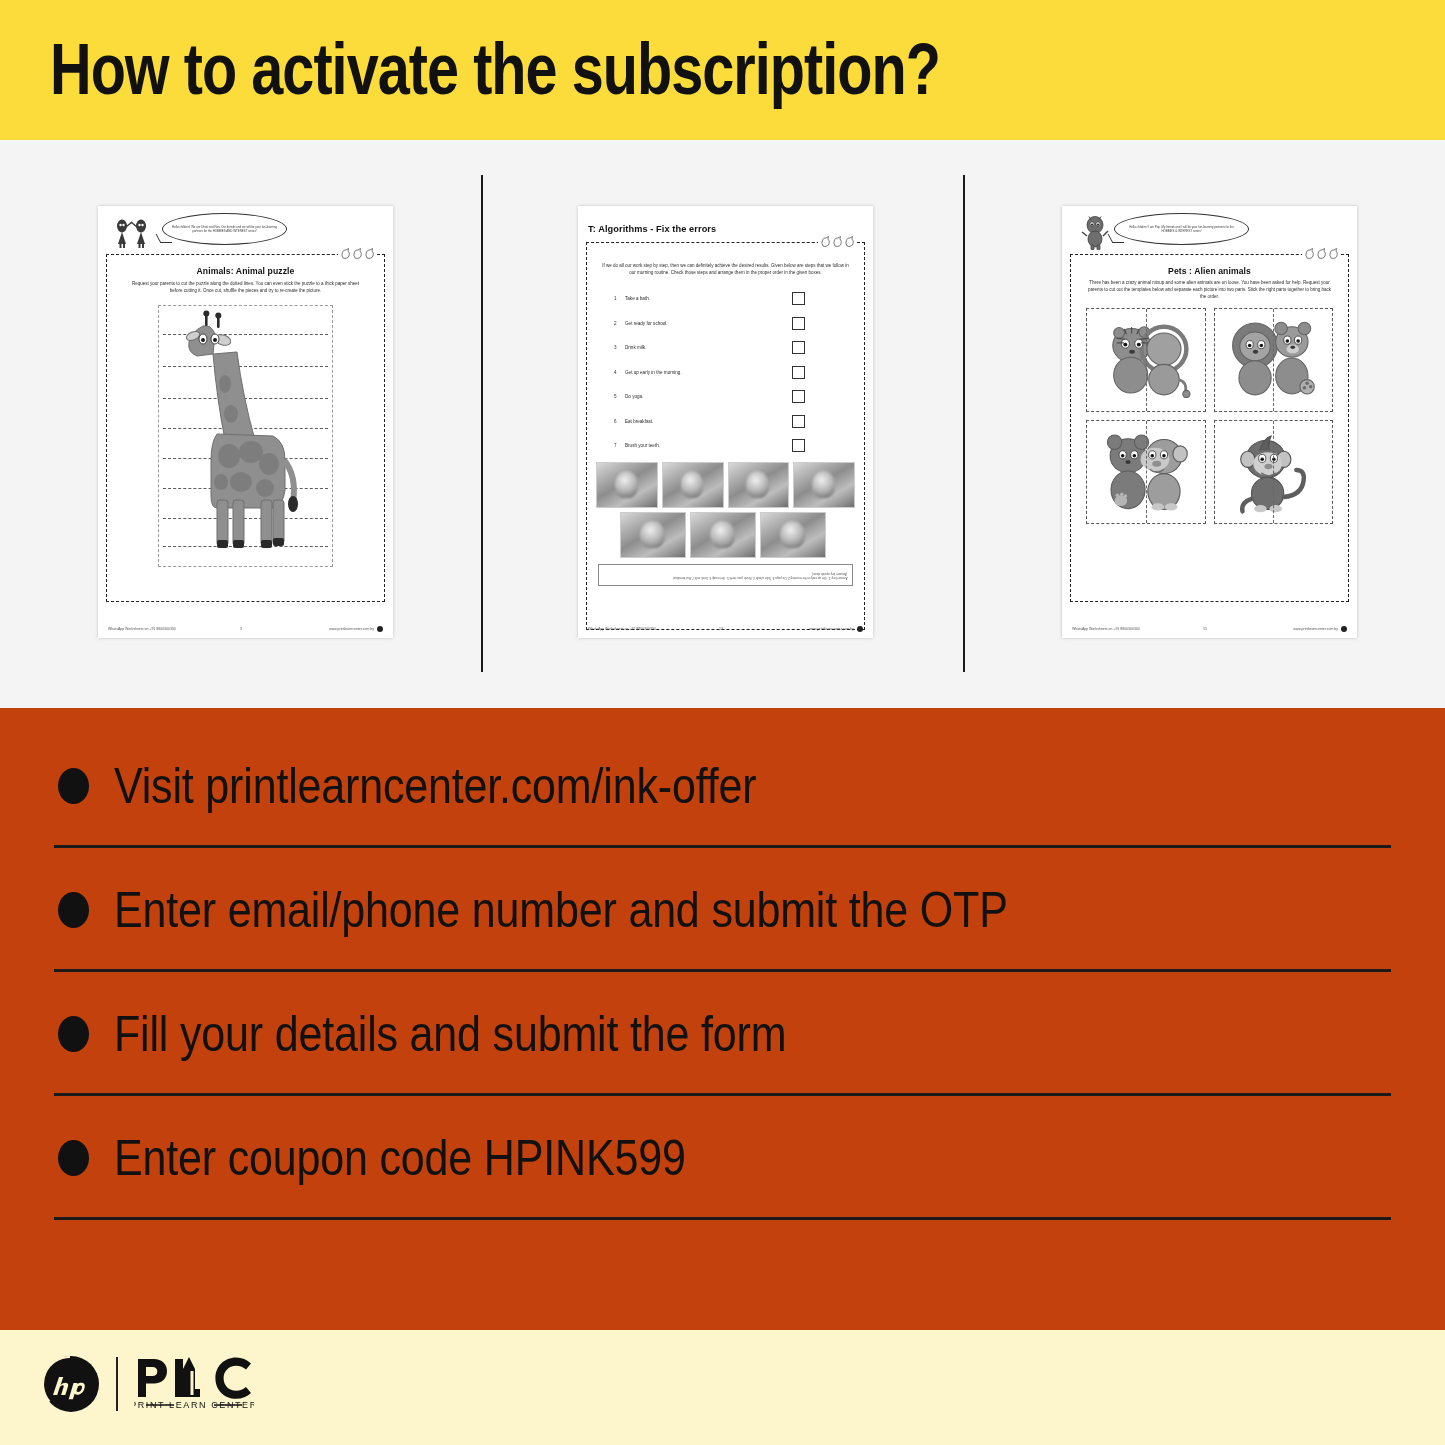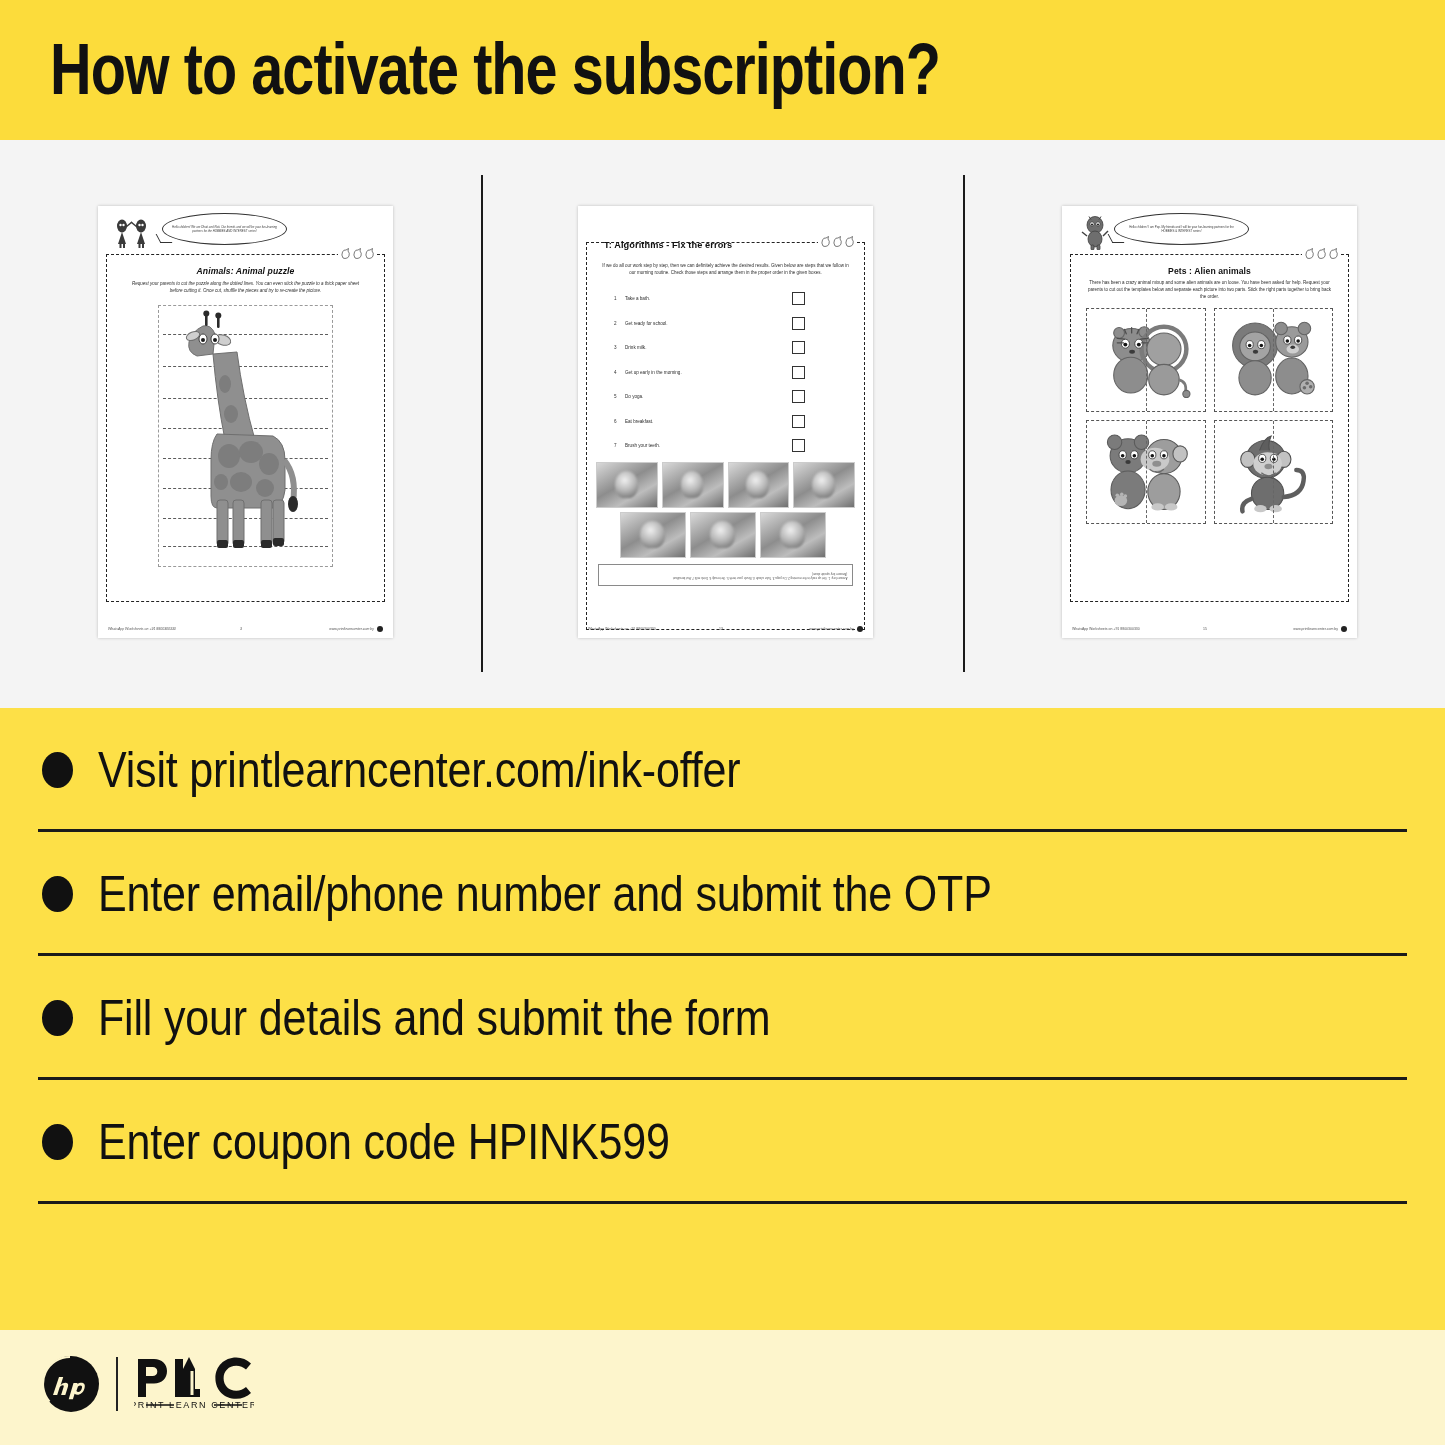--- a/index.html
+++ b/index.html
@@ -36,21 +36,21 @@
   }
   .vdiv.a { left: 481px; }
   .vdiv.b { left: 963px; }
 
   .sheet {
     position: absolute; top: 66px; width: 295px; height: 432px;
     background: #FFFFFF;
     box-shadow: 0 0 3px rgba(0,0,0,0.22);
     overflow: hidden;
   }
-  .sheet.s1 { left: 98px; font-style: italic; }
+  .sheet.s1 { left: 98px; }
   .sheet.s2 { left: 578px; }
   .sheet.s3 { left: 1062px; }
 
   .sheet-inner { position: relative; width: 100%; height: 100%; padding: 6px 8px; }
 
   
   .mascot-row { position: relative; height: 40px; }
   .mascot {
     position: absolute; left: 4px; top: 2px; width: 46px; height: 36px;
   }
@@ -87,21 +87,21 @@
   }
   .ducks svg { width: 11px; height: 12px; }
 
   .ws-title {
     font-size: 8.6px; font-weight: 700; text-align: center; color: #111;
     letter-spacing: 0.1px; margin-top: 5px;
   }
   .ws-title.left { text-align: center; }
   .ws-title.outside {
     position: absolute; left: 10px; top: 18px; font-size: 9.2px;
-    text-align: left; margin: 16px; z-index: 3;
+    text-align: left; margin: 0; z-index: 3;
   }
   .ws-desc {
     font-size: 4.5px; line-height: 1.5; text-align: center; color: #2c2c2c;
     margin: 5px 10px 0 10px; filter: blur(0.12px);
   }
   .ws-desc.tight { margin: 4px 6px 0 6px; }
 
   
   .puzzle-frame {
     position: relative; margin: 10px auto 0 auto; width: 175px; height: 262px;
@@ -176,22 +176,22 @@
   .ws-footer .f-mid  { width: 26px; text-align: center; }
   .ws-footer .f-right{ flex: 1; text-align: right; }
   .ws-hp {
     display: inline-block; width: 6px; height: 6px; border-radius: 50%;
     background: #222; margin-left: 3px; vertical-align: -1px;
   }
 
   
   .bullets {
     position: absolute; left: 0; top: 708px; width: 1445px; height: 622px;
-    background: #fde047;
-    padding: 0;
+    background: #c2410c;
+    padding: 16px;
   }
   .brow {
     position: relative; height: 124px; display: flex; align-items: center;
     padding-left: 42px;
   }
   .bdot {
     width: 31px; height: 36px; border-radius: 50%; background: #111;
     flex: none; margin-right: 25px;
   }
   .btext {

